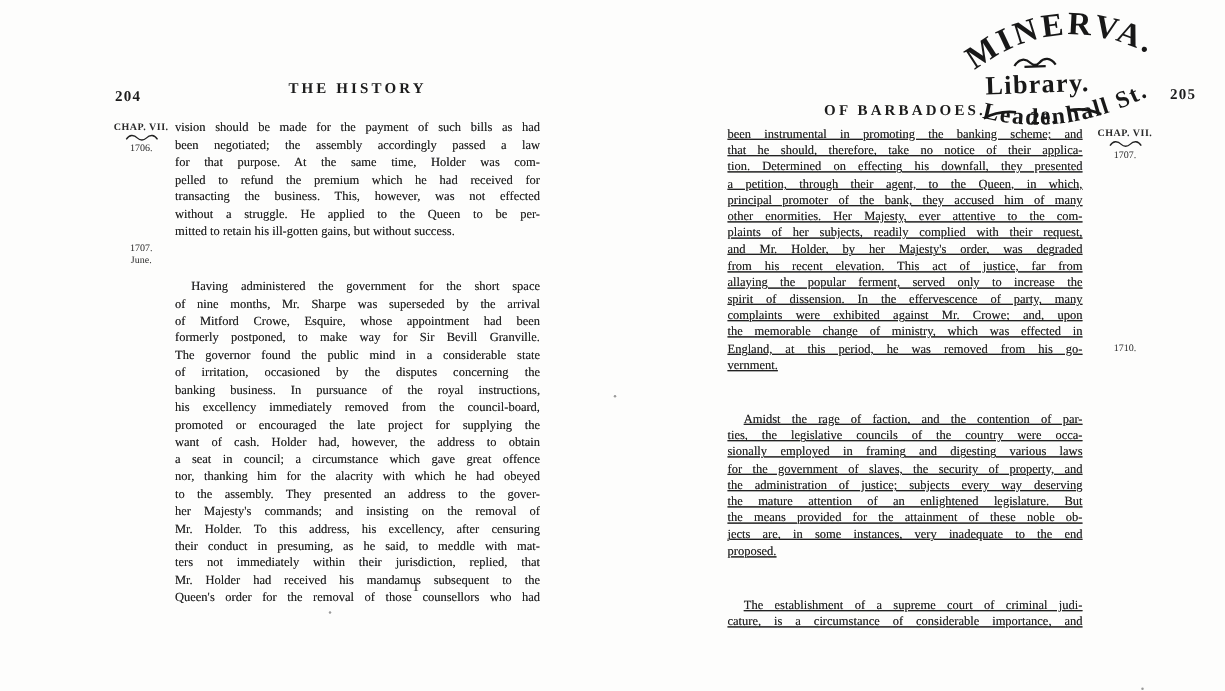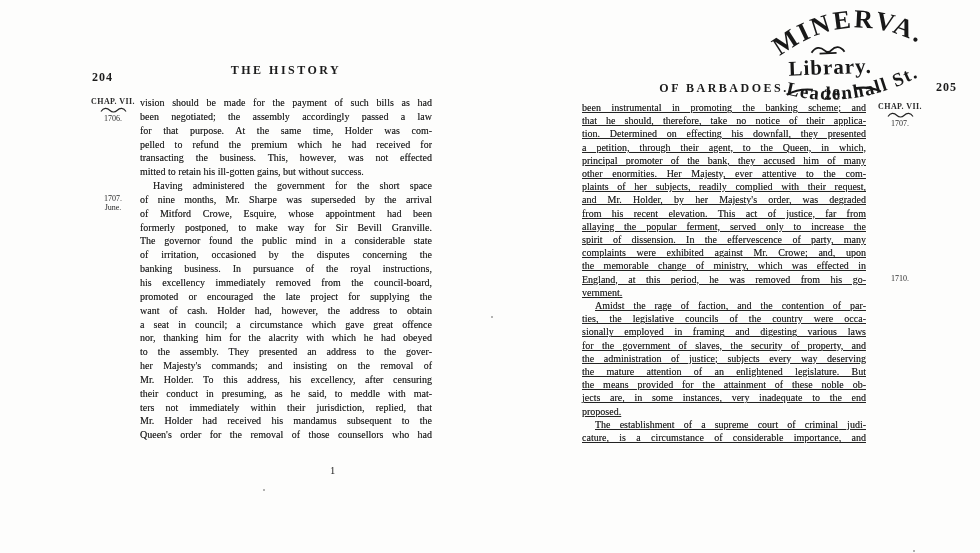--- a/index.html
+++ b/index.html
@@ -9,34 +9,34 @@
     font-family:"Liberation Serif","DejaVu Serif",serif;
     color:#212121;
   }
   .scan{position:absolute;inset:0;}
   
   .pagenum{position:absolute;font-size:12px;font-weight:bold;letter-spacing:1px;color:#1c1c1c;}
   .running-header{position:absolute;font-size:12px;font-weight:bold;letter-spacing:2.5px;text-align:center;color:#1c1c1c;}
   #left-pagenum{left:92px;top:70px;}
   #left-header{left:140px;top:63px;width:292px;}
   #right-header{left:582px;top:81px;width:284px;}
-  #right-pagenum{left:936px;top:80px;}
+  #right-pagenum{left:936px;top:68px;}
   
   .text-block{position:absolute;font-size:10px;color:#222;}
   #left-text{left:140px;top:96px;width:292px;line-height:13.85px;}
   #right-text{left:582px;top:101px;width:284px;line-height:13.2px;text-decoration:underline;}
   .line{
     white-space:nowrap;
     text-align:justify;
     -moz-text-align-last:justify;
     text-align-last:justify;
     text-shadow:0 0 .35px rgba(20,20,20,.55);
   }
   .line.end{text-align-last:left;}
-  .line.ind{padding-left:13px;}
+  .line.ind{padding-left:13px;margin-top:30px;}
   
   .margin-notes{position:absolute;font-size:8px;color:#2a2a2a;}
   #left-notes{left:90px;top:96px;width:46px;}
   #right-notes{left:868px;top:101px;width:64px;}
   .note{position:absolute;width:100%;text-align:center;line-height:9.5px;}
   .npart{display:block;}
   .npart.caps{font-weight:bold;letter-spacing:.4px;font-size:8px;}
   .note svg{display:block;margin:0 auto;}
   
   .signature{position:absolute;left:330px;top:465px;font-size:10.5px;color:#222;}
@@ -70,20 +70,21 @@
         <span class="npart">1707.</span>
         <span class="npart">June.</span>
       </div>
     </div>
   <div class="text-block" id="left-text">
       <div class="line">vision should be made for the payment of such bills as had</div>
       <div class="line">been negotiated; the assembly accordingly passed a law</div>
       <div class="line">for that purpose. At the same time, Holder was com-</div>
       <div class="line">pelled to refund the premium which he had received for</div>
       <div class="line">transacting the business. This, however, was not effected</div>
+      <div class="line">without a struggle. He applied to the Queen to be per-</div>
       <div class="line end">mitted to retain his ill-gotten gains, but without success.</div>
       <div class="line ind">Having administered the government for the short space</div>
       <div class="line">of nine months, Mr. Sharpe was superseded by the arrival</div>
       <div class="line">of Mitford Crowe, Esquire, whose appointment had been</div>
       <div class="line">formerly postponed, to make way for Sir Bevill Granville.</div>
       <div class="line">The governor found the public mind in a considerable state</div>
       <div class="line">of irritation, occasioned by the disputes concerning the</div>
       <div class="line">banking business. In pursuance of the royal instructions,</div>
       <div class="line">his excellency immediately removed from the council-board,</div>
       <div class="line">promoted or encouraged the late project for supplying the</div>

